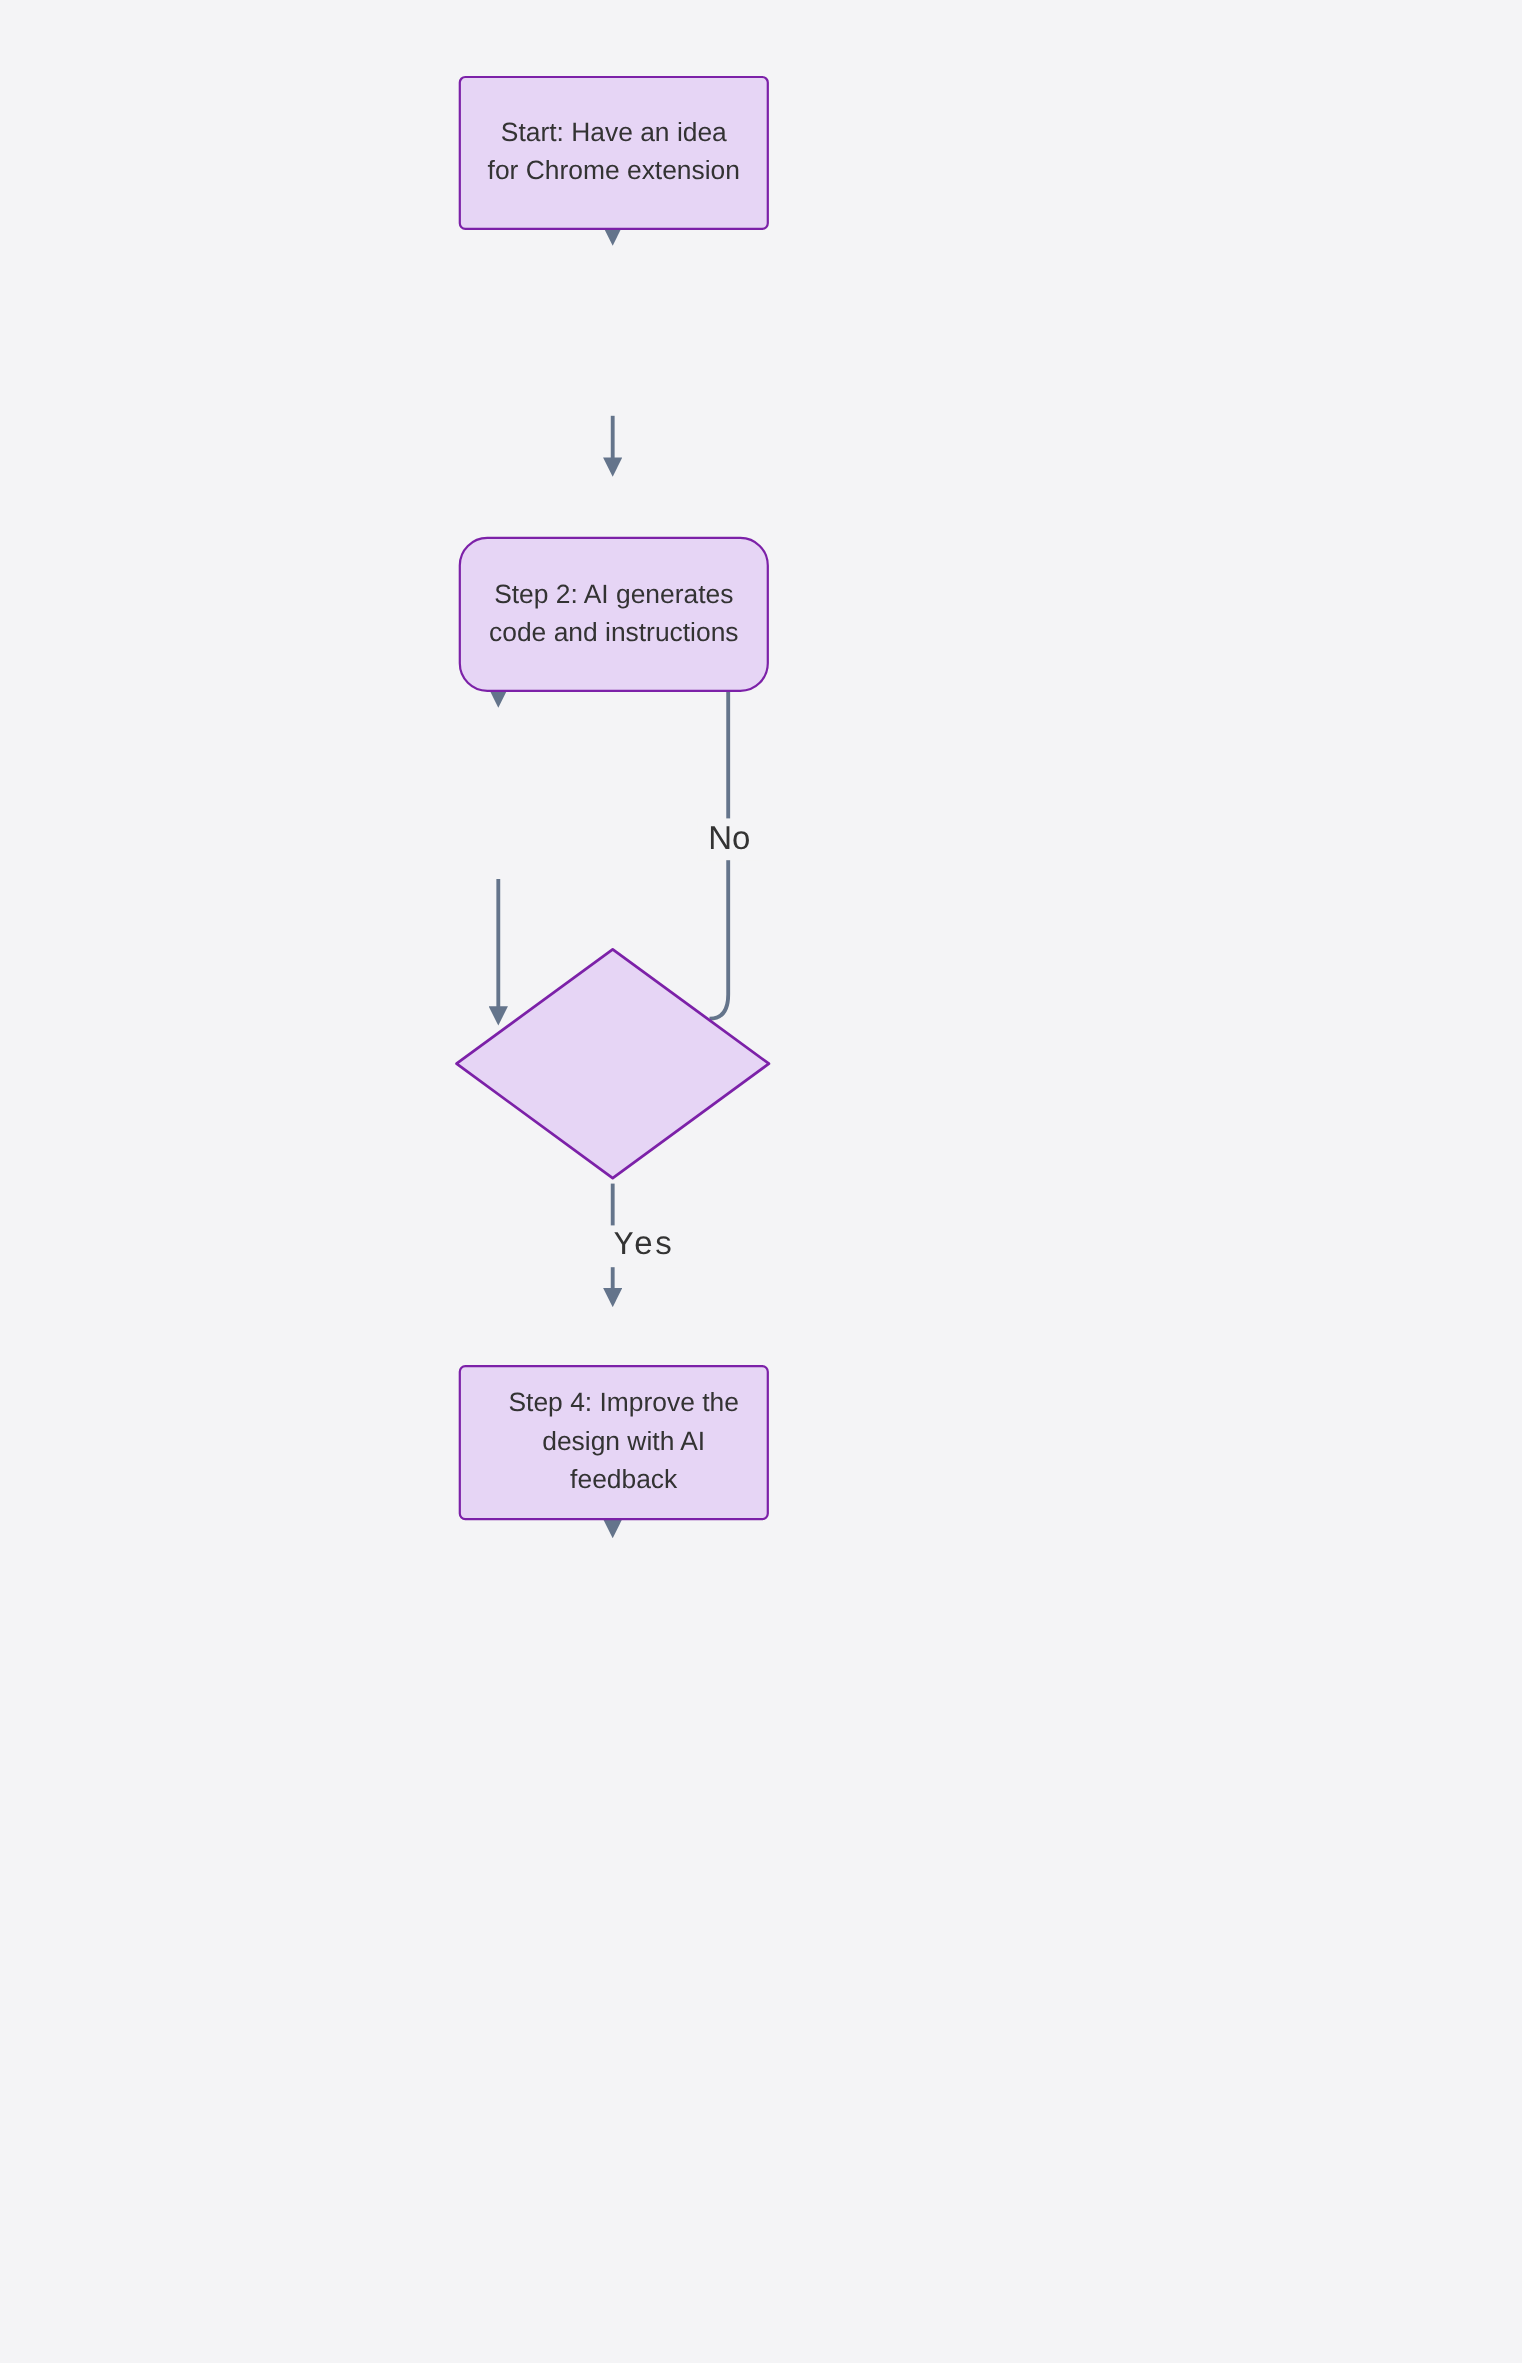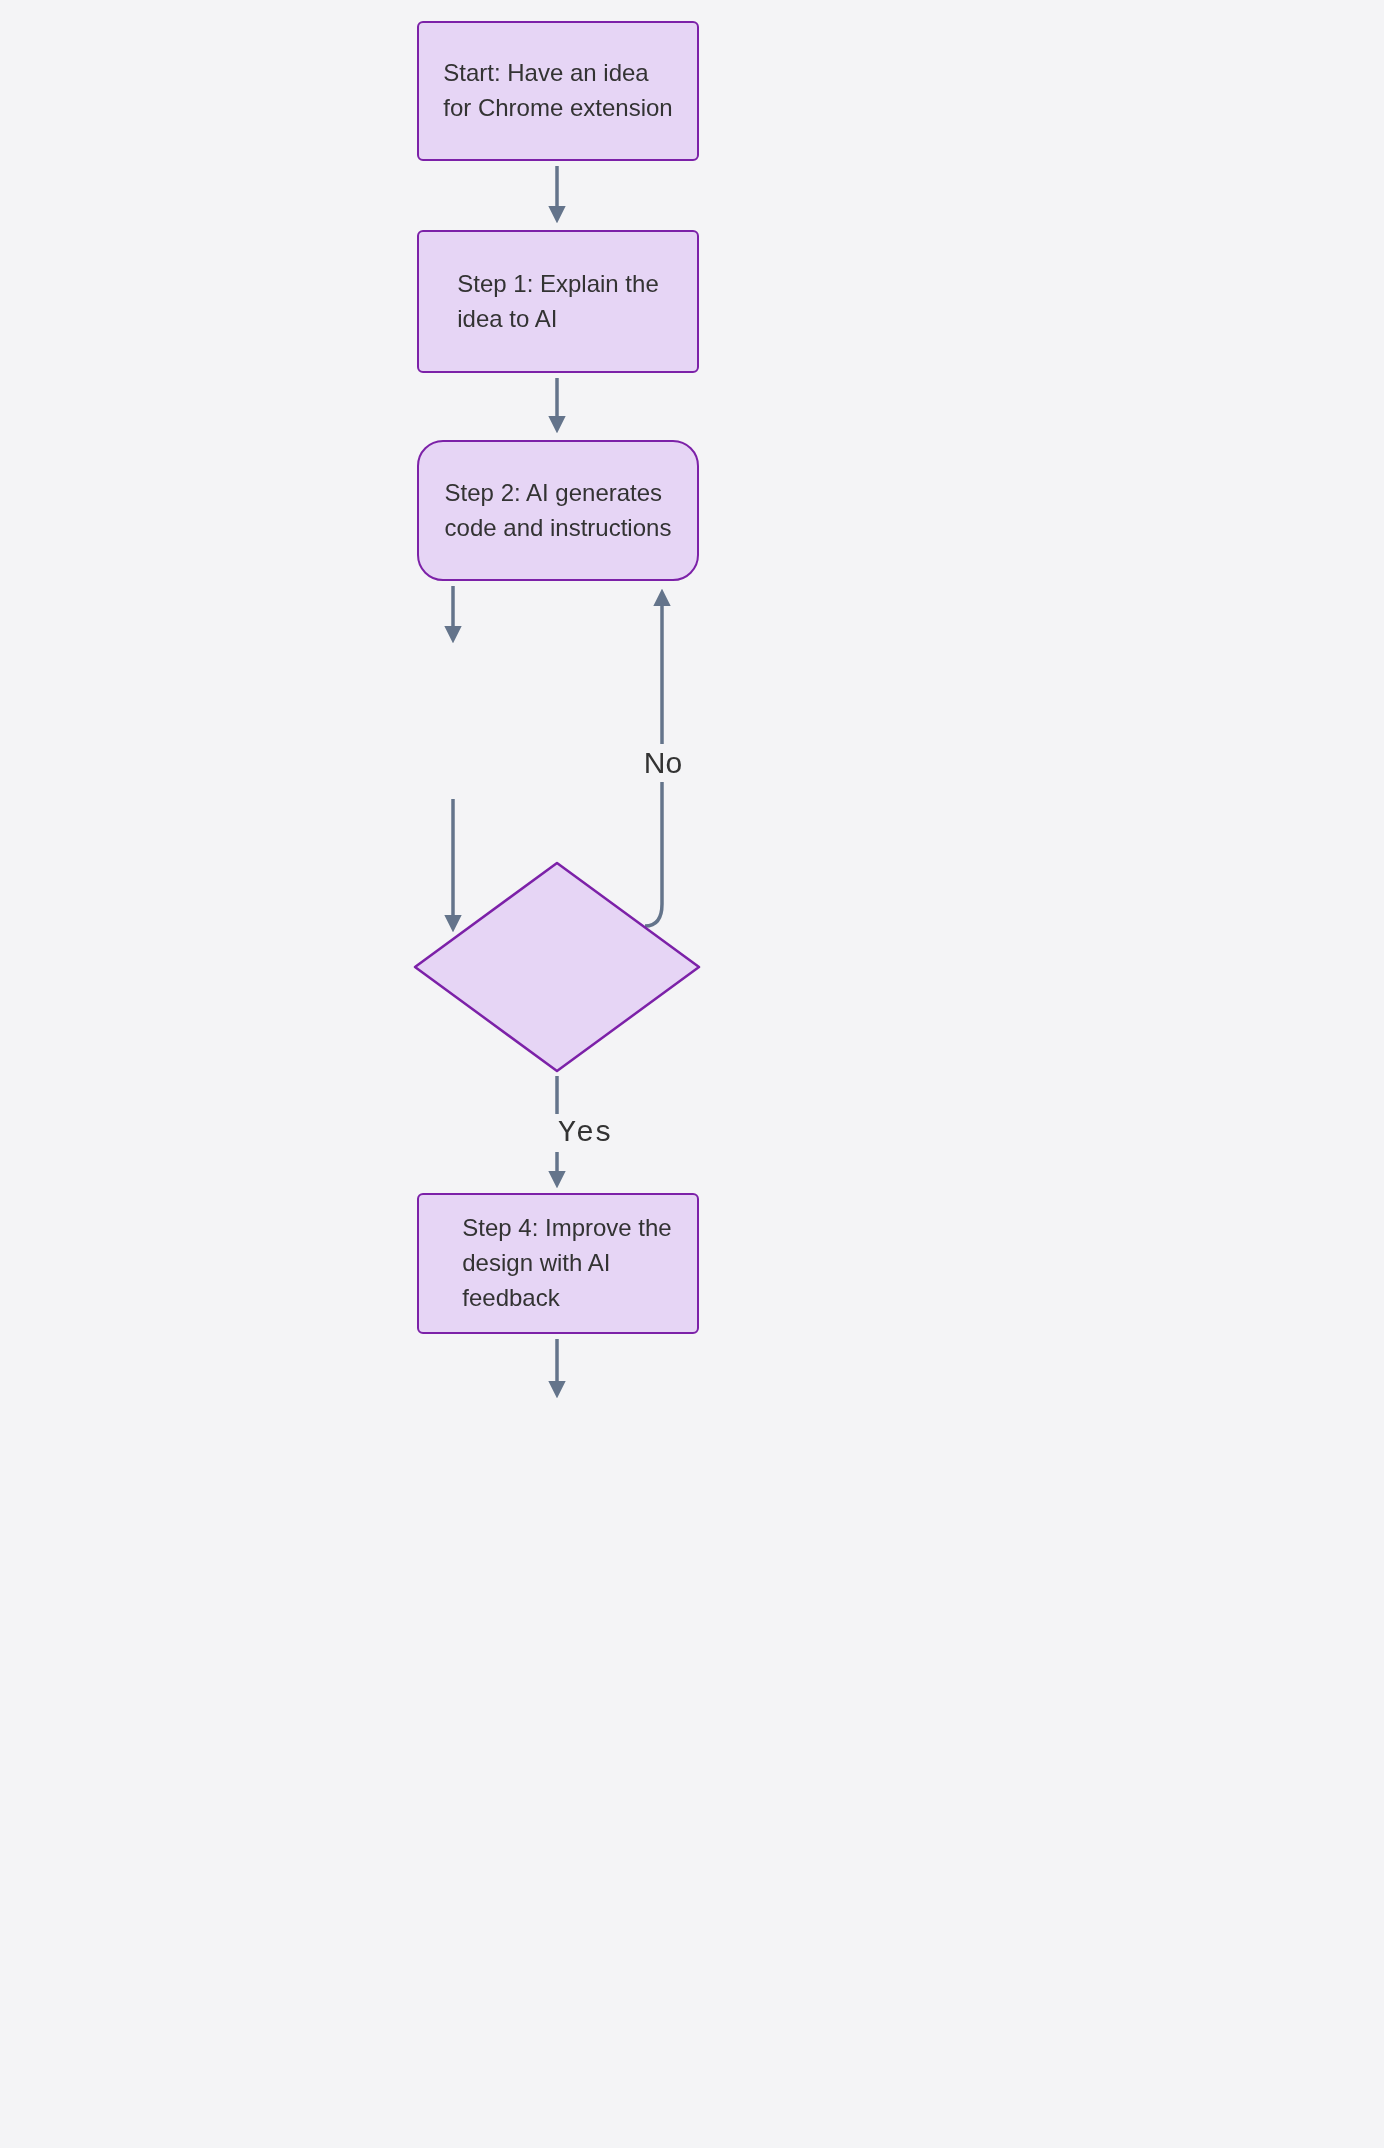--- a/index.html
+++ b/index.html
@@ -29,27 +29,29 @@
     fill: var(--node-fill, #e6d5f5);
     stroke: var(--node-border, #7c21a8);
     stroke-width: 2.5;
     stroke-linejoin: round;
   }
   .node {
     position: absolute;
     display: flex;
     align-items: center;
     justify-content: center;
+    text-align: center;
     box-sizing: border-box;
     background: var(--node-fill, #e6d5f5);
     border: 2.5px solid var(--node-border, #7c21a8);
     border-radius: 6px;
     color: var(--text, #333333);
     font-size: 24px;
     line-height: 1.45;
+    margin-top: 48px;
   }
   .node-label { white-space: pre-line; }
   .diamond-label {
     position: absolute;
     display: flex;
     align-items: center;
     justify-content: center;
     text-align: center;
     color: var(--text, #333333);
     font-size: 24px;
@@ -96,24 +98,20 @@
     <path class="edge" d="M 557 1339 L 557 1394" marker-end="url(#arrow)"></path>
 
     <polygon class="diamond" points="557,863 699,967 557,1071 415,967"></polygon>
   </svg>
 
   <div class="node" id="node-start">
     <span class="node-label">Start: Have an idea
 for Chrome extension</span>
   </div>
 
-  <div class="node" id="node-step1">
-    <span class="node-label">Step 1: Explain the
-idea to AI</span>
-  </div>
 
   <div class="node" id="node-step2">
     <span class="node-label">Step 2: AI generates
 code and instructions</span>
   </div>
 
 
 
   <div class="node" id="node-step4">
     <span class="node-label">Step 4: Improve the

